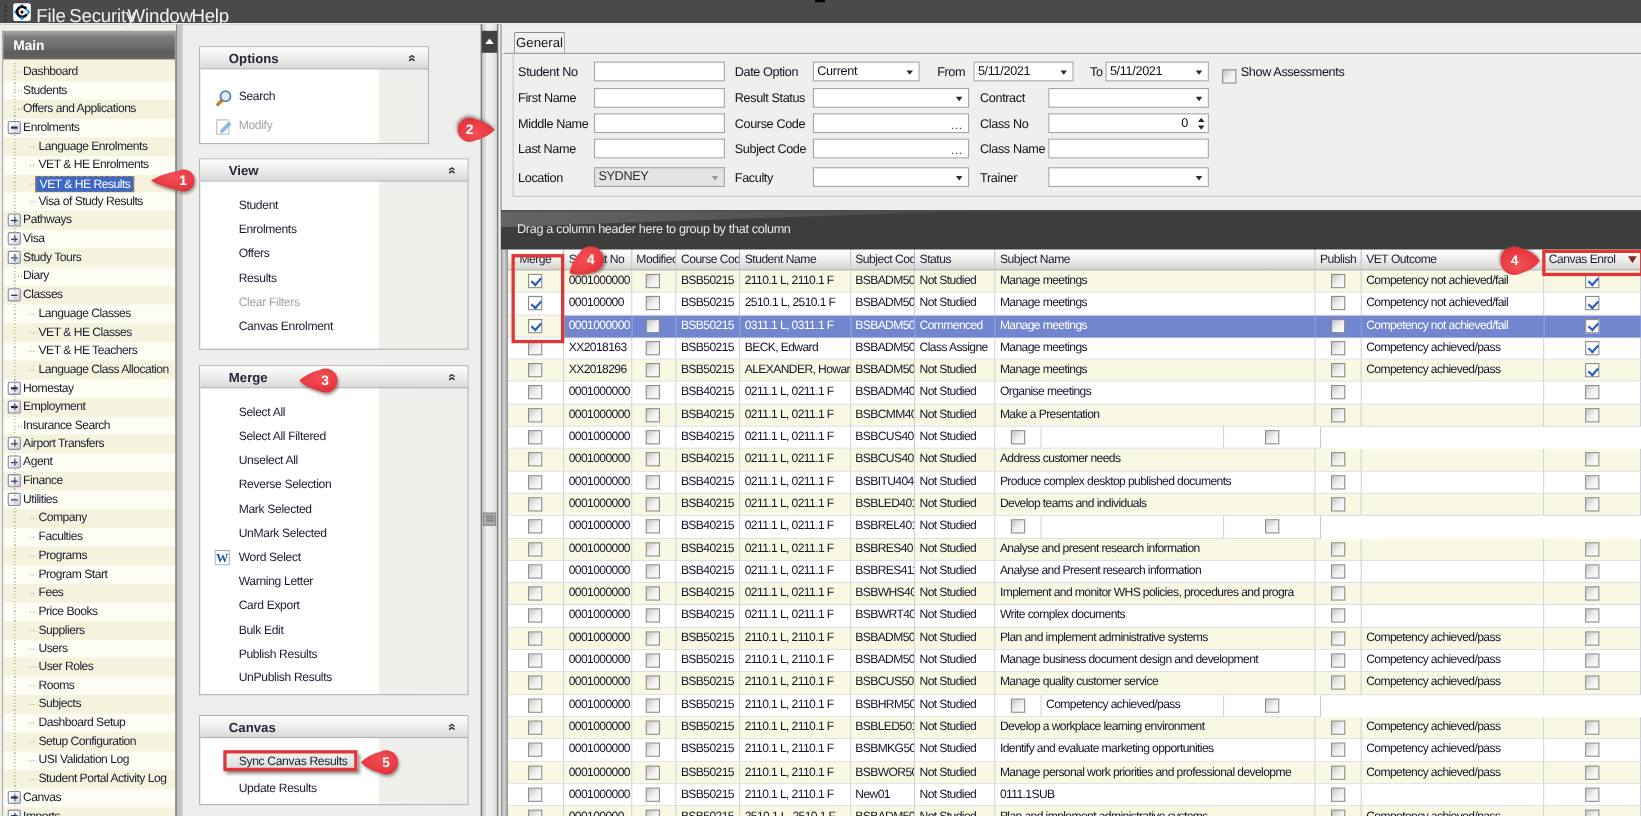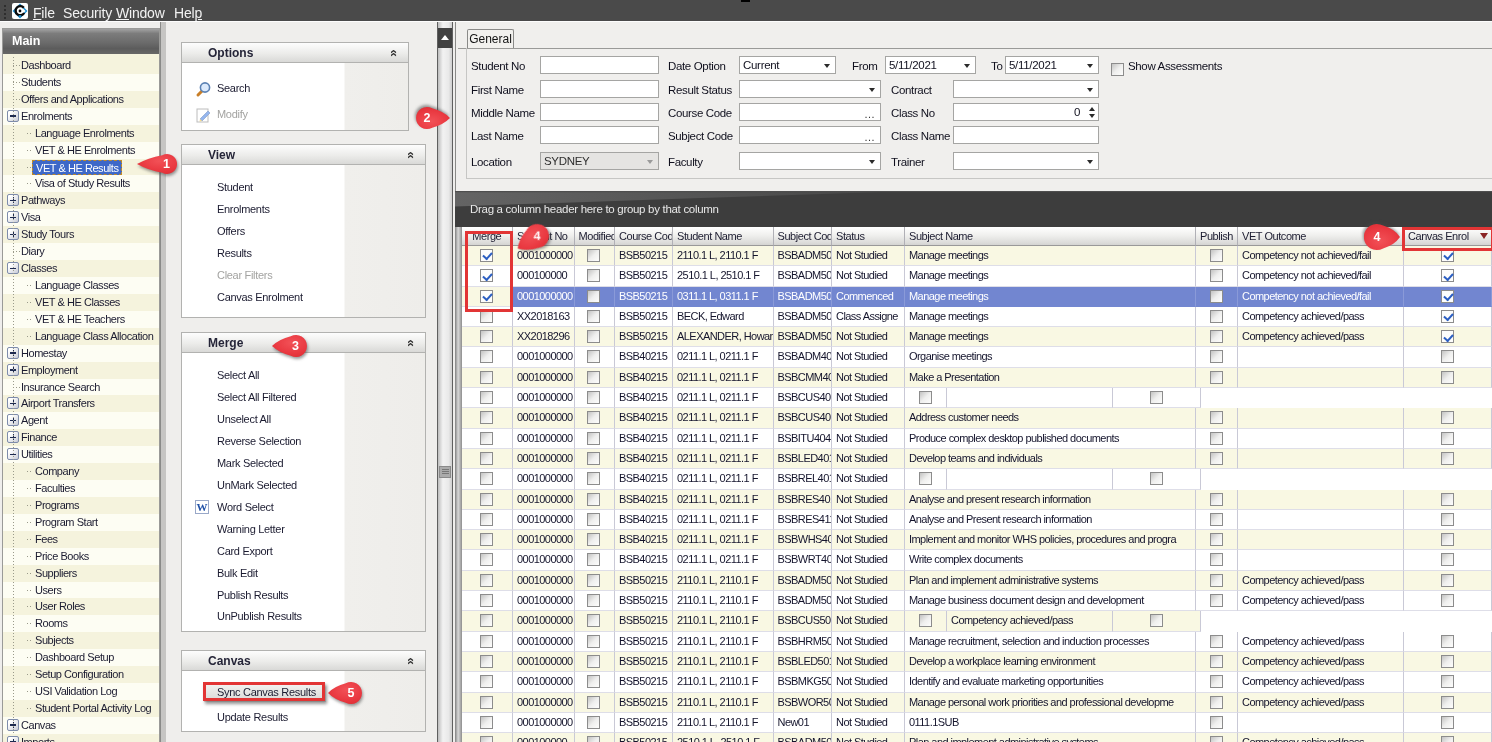--- a/index.html
+++ b/index.html
@@ -1,19 +1,19 @@
 <!DOCTYPE html>
 <html><head><meta charset="utf-8"><style>
 *{margin:0;padding:0;box-sizing:border-box}
 html,body{width:1492px;height:742px;overflow:hidden;background:#efeeec;
  font-family:"Liberation Sans",sans-serif;position:relative}
 .ab{position:absolute}
 
 #menubar{left:0;top:0;width:1492px;height:22px;background:#4a4a4a;border-bottom:1px solid #fdfdfd}
-#menubar span{position:absolute;top:4.5px;font-size:14px;letter-spacing:-0.2px;color:#f2f2f2}
+#menubar span{position:absolute;top:4.5px;font-size:17px;letter-spacing:-0.2px;color:#f2f2f2}
 #grip{left:4px;top:5px;width:2px;height:2px;background:#2e2e2e;
  box-shadow:0 4px 0 #2e2e2e,0 8px 0 #2e2e2e,0 12px 0 #2e2e2e}
 #appicon{left:12px;top:3px;width:16px;height:16px;background:#fff;border-radius:2px}
 
 #treepanel{left:2px;top:28px;width:158px;height:714px;background:#f5f3dd;border:1px solid #9a9a98;border-bottom:none}
 #mainhdr{left:0;top:0;width:156px;height:25px;
  background:linear-gradient(180deg,#a2a2a2 0,#7c7c7c 18%,#6b6b6b 55%,#5c5c5c 78%,#676767 100%);
  color:#fff;font-weight:bold;font-size:12.5px;line-height:25px;padding-left:9px}
 .trow{left:0;width:156px;height:16.92px;line-height:16.92px;font-size:11px;letter-spacing:-0.45px;color:#1b1b30;white-space:nowrap;overflow:hidden}
 .trow.c{background:#f5f3dd}
@@ -261,21 +261,21 @@
 <span class="tt" style="left:18px">Canvas</span>
 </div>
 <div class="trow ab c" style="top:704.84px">
 <span class="exp p"></span>
 <span class="tt" style="left:18px">Imports</span>
 </div>
 
 <div class="dotv" style="left:10px;top:28.04px;height:676.80px"></div>
 </div>
 <div id="split1" class="ab"></div>
-<div class="box ab" style="left:181px;top:41.5px;width:228px;height:89px">
+<div class="box ab" style="left:181px;top:41.5px;width:209px;height:89px">
     <div class="boxhdr">Options<span class="chev">«</span></div>
     <svg style="position:absolute;left:13px;top:38px" width="17" height="17" viewBox="0 0 17 17">
 <line x1="3" y1="14" x2="8" y2="9" stroke="#c97f28" stroke-width="3" stroke-linecap="round"></line>
 <circle cx="10" cy="6.5" r="4.6" fill="#dceafc" stroke="#5c82b4" stroke-width="1.6"></circle>
     </svg>
 <svg style="position:absolute;left:14px;top:65px;opacity:.55" width="15" height="15" viewBox="0 0 15 15">
 <rect x="1" y="1" width="11" height="13" fill="#fff" stroke="#888"></rect>
 <path d="M4 11 L12 3 L14 5 L6 13 Z" fill="#3d7ae0" stroke="#2a57a8" stroke-width=".7"></path>
 <path d="M4 11 L6 13 L3.6 13.6 Z" fill="#f3c02e"></path>
     </svg>
@@ -784,41 +784,41 @@
         <i class="cb"></i>
       </div>
 <div class="gc" style="width:61.5px">0001000000</div>
 <div class="gc ctr" style="width:40.5px">
         <i class="cb"></i>
       </div>
 <div class="gc" style="width:58px">BSB50215</div>
 <div class="gc" style="width:100.5px">2110.1 L, 2110.1 F</div>
 <div class="gc" style="width:58.5px">BSBCUS501</div>
 <div class="gc" style="width:73px">Not Studied</div>
+<div class="gc" style="width:291px">Manage quality customer service</div>
 <div class="gc ctr" style="width:42px">
         <i class="cb"></i>
       </div>
 <div class="gc" style="width:166px">Competency achieved/pass</div>
 <div class="gc ctr" style="width:88px">
         <i class="cb"></i>
       </div>
 </div>
 <div class="grow w" style="top:440.9px">
 <div class="gc ctr" style="width:51.5px">
         <i class="cb"></i>
       </div>
 <div class="gc" style="width:61.5px">0001000000</div>
 <div class="gc ctr" style="width:40.5px">
         <i class="cb"></i>
       </div>
 <div class="gc" style="width:58px">BSB50215</div>
 <div class="gc" style="width:100.5px">2110.1 L, 2110.1 F</div>
 <div class="gc" style="width:58.5px">BSBHRM506</div>
 <div class="gc" style="width:73px">Not Studied</div>
-<div class="gc" style="width:291px">Manage recruitment, selection and induction processes</div>
 <div class="gc ctr" style="width:42px">
         <i class="cb"></i>
       </div>
 <div class="gc" style="width:166px">Competency achieved/pass</div>
 <div class="gc ctr" style="width:88px">
         <i class="cb"></i>
       </div>
 </div>
 <div class="grow c" style="top:461.2px">
 <div class="gc ctr" style="width:51.5px">

